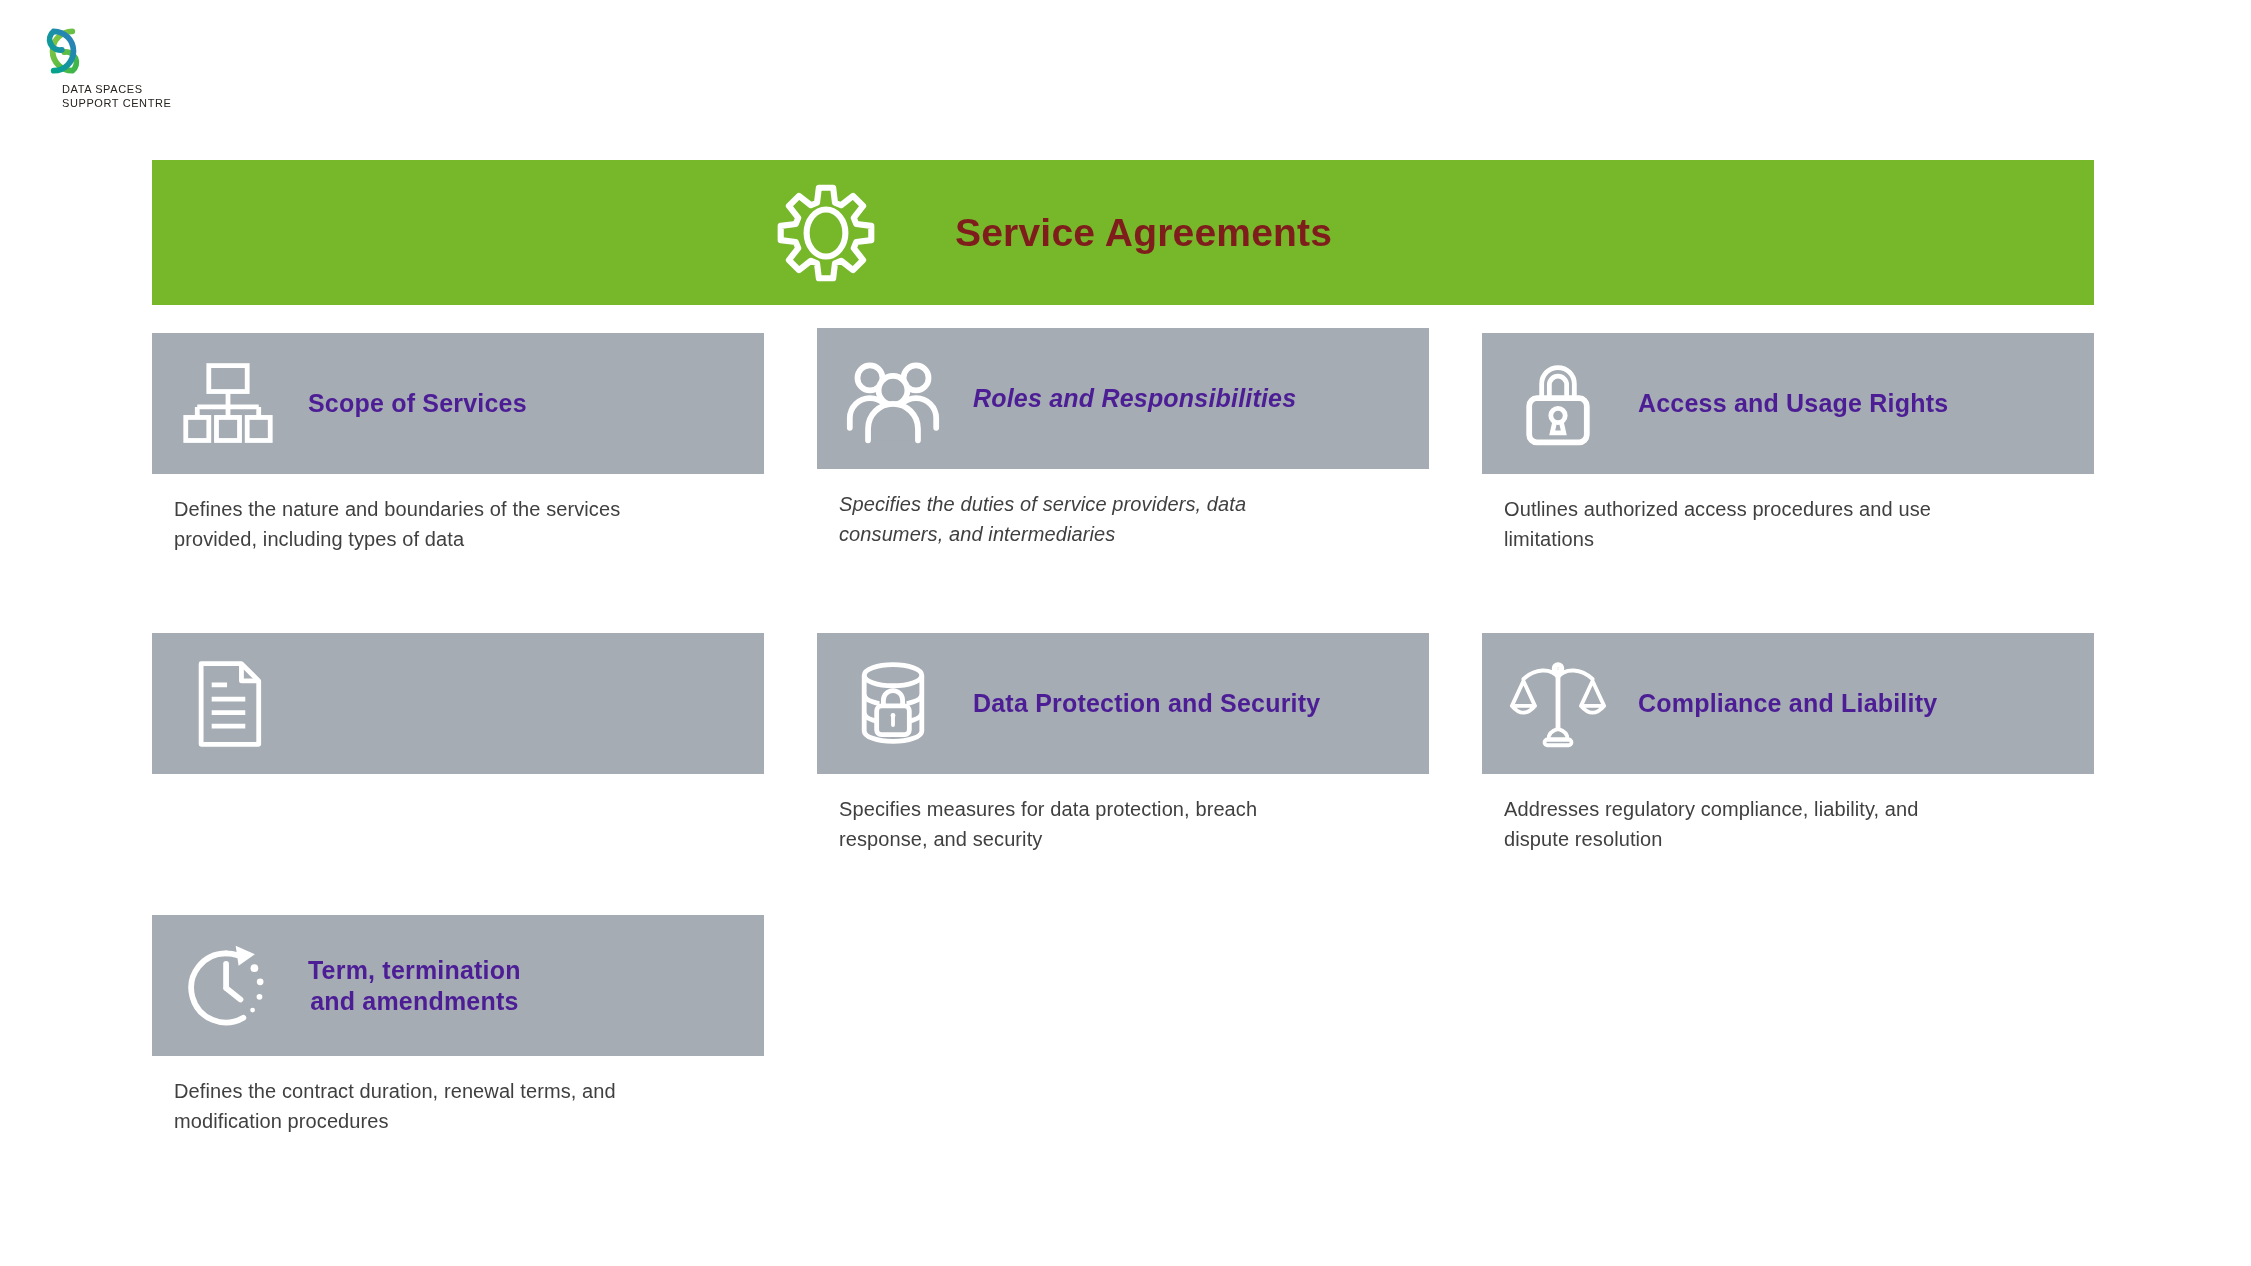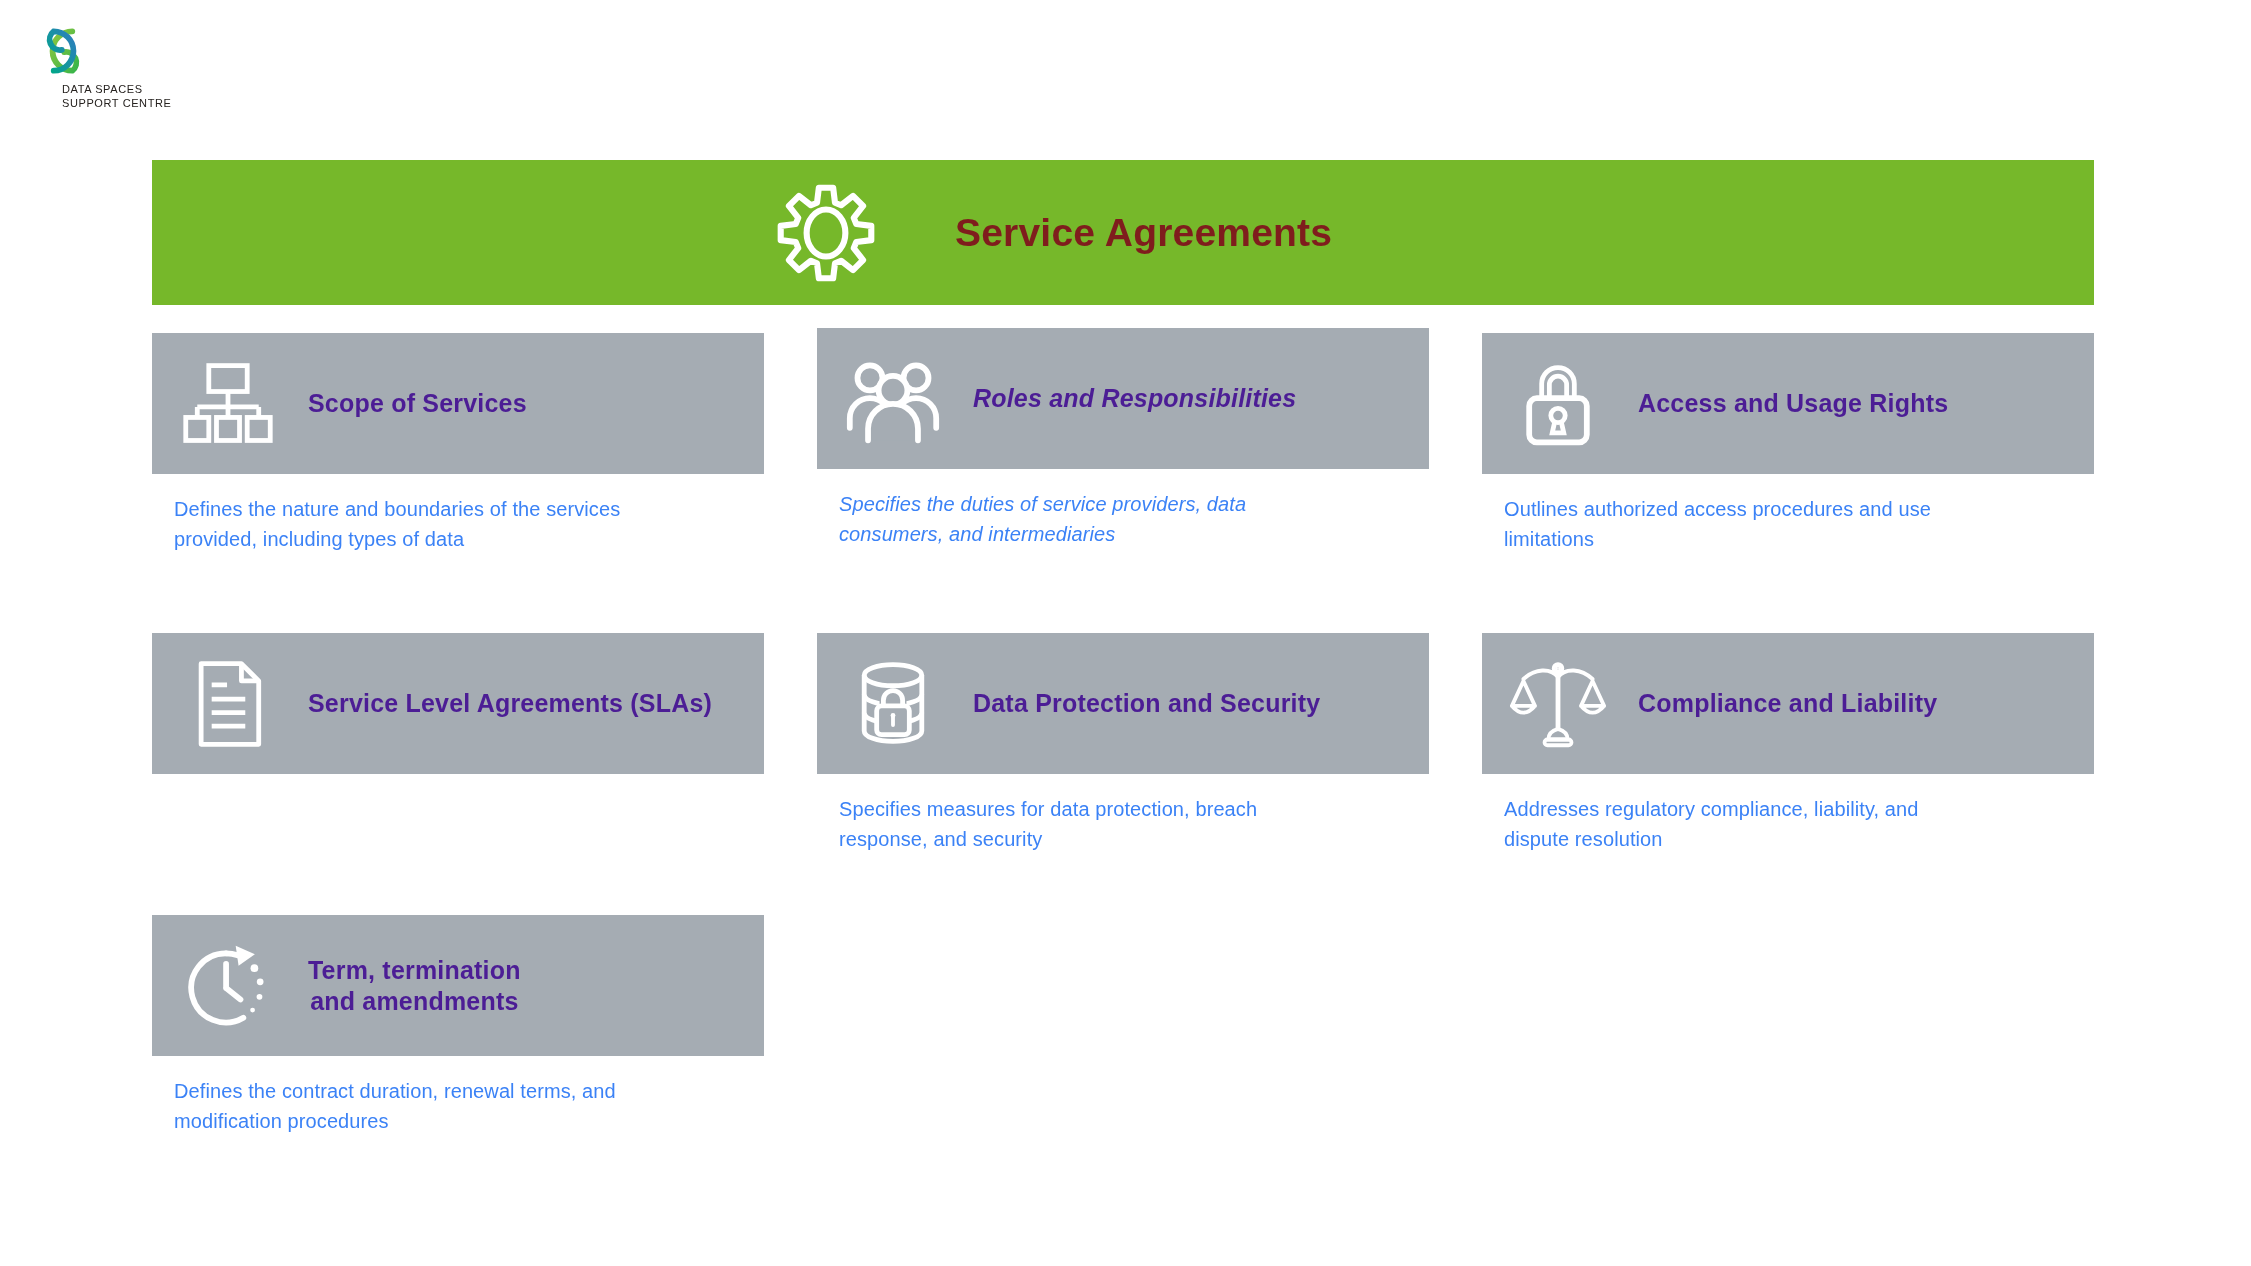--- a/index.html
+++ b/index.html
@@ -31,21 +31,21 @@
     width:612px;height:141px;background:var(--gray);
     display:flex;align-items:center;box-sizing:border-box;
   }
   .card-icon{width:96px;height:96px;margin-left:28px;flex:0 0 auto;}
   .card-title{
     margin-left:32px;color:#4c1d95;font-size:25px;font-weight:700;
     line-height:31px;white-space:pre-line;text-align:center;letter-spacing:.2px;
   }
   .card-desc{
     margin:20px 0 0 22px;width:470px;font-size:20px;line-height:30px;
-    color:#3b82f6;letter-spacing:.1px;
+    color:#404040;letter-spacing:.1px;
   }
   .hidden-defs{position:absolute;width:0;height:0;overflow:hidden;}
 </style>
 </head>
 <body style="--green: #76B82A; --gray: #A5ACB3;">
 
 <svg class="hidden-defs" aria-hidden="true">
   <defs>
     <linearGradient id="lg-green" x1="0" y1="0" x2="1" y2="1">
       <stop offset="0" stop-color="#8CC63F"></stop>
@@ -192,21 +192,20 @@
       <div class="card-title">Access and Usage Rights</div>
     </div>
     <p class="card-desc">Outlines authorized access procedures and use limitations</p>
   </div>
 
   <div class="card-group" style="left: 152px; top: 633px;">
     <div class="card">
       <svg class="card-icon" viewBox="0 0 100 100">
         <use href="#document-icon"></use>
       </svg>
-      <div class="card-title">Service Level Agreements (SLAs)</div>
     </div>
   </div>
 
   <div class="card-group" style="left: 817px; top: 633px;">
     <div class="card">
       <svg class="card-icon" viewBox="0 0 100 100">
         <use href="#database-lock-icon"></use>
       </svg>
       <div class="card-title">Data Protection and Security</div>
     </div>

